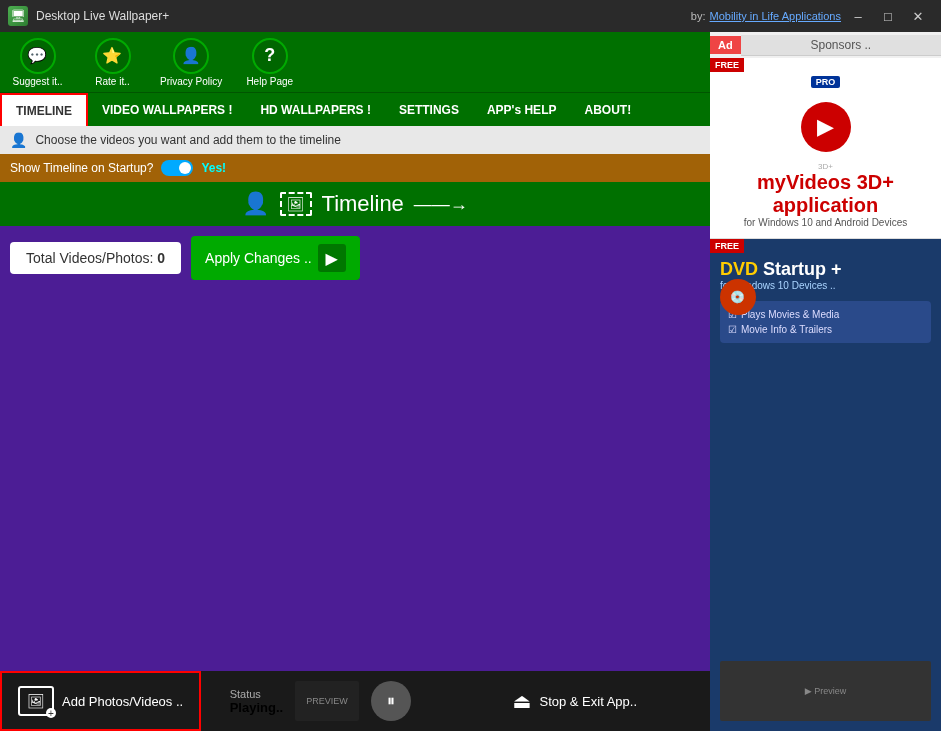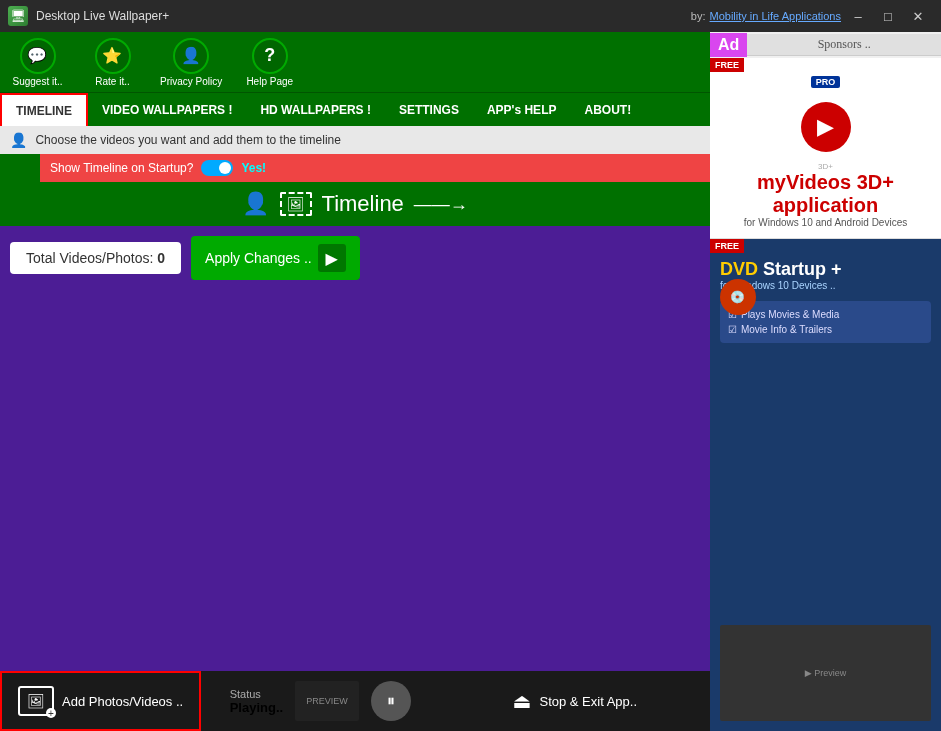--- a/index.html
+++ b/index.html
@@ -65,29 +65,28 @@
       align-items: center;
       gap: 8px;
       font-size: 12px;
       color: #333;
       height: 28px;
     }
     .subtitle-icon { color: #555; font-size: 14px; }
 
     
     .timeline-toggle-row {
-      background: #ef4444;
+      background: #a16207;
       padding: 4px 10px;
       display: flex;
       align-items: center;
       gap: 8px;
       font-size: 12px;
       color: white;
       height: 28px;
-      margin-left: 40px;
     }
     .toggle-switch {
       width: 32px; height: 16px; background: #00aaff; border-radius: 8px;
       display: flex; align-items: center; padding: 2px; cursor: pointer;
       position: relative;
     }
     .toggle-knob {
       width: 12px; height: 12px; background: white; border-radius: 50%;
       margin-left: 16px;
     }
@@ -196,23 +195,23 @@
     .add-plus { position: absolute; bottom: -4px; right: -4px; font-size: 10px; background: white; color: #333; border-radius: 50%; width: 10px; height: 10px; display: flex; align-items: center; justify-content: center; }
 
     
     .right-panel {
       width: 231px;
       background: #f0f0f0;
       display: flex;
       flex-direction: column;
     }
     .ad-bar {
-      background: #d946ef;
+      background: #ef4444;
       color: white;
-      font-size: 16px;
+      font-size: 11px;
       font-weight: bold;
       padding: 3px 8px;
       display: flex;
       justify-content: space-between;
     }
     .sponsors-bar {
       background: #e0e0e0;
       text-align: center;
       font-size: 12px;
       color: #555;
@@ -366,21 +365,21 @@
       </button>
     </div>
 
   </div>
 
   <div class="right-panel">
     <div style="display:flex; align-items:center; height:26px;">
       <div class="ad-bar">
         <span>Ad</span>
       </div>
-      <div class="sponsors-bar" style="flex:1;font-family:Liberation Serif, serif;">
+      <div class="sponsors-bar" style="flex:1;">
         <span>Sponsors ..</span>
       </div>
     </div>
 
     <div style="background:white; padding:10px; display:flex; flex-direction:column; align-items:center; border-bottom:1px solid #ddd; position:relative;">
       <div style="position:absolute; top:0; left:0; background:#cc0000; color:white; font-size:9px; font-weight:bold; padding:2px 5px;">FREE</div>
       <div style="margin-top:8px; display:flex; flex-direction:column; align-items:center;">
         <div style="display:flex; align-items:center; gap:4px; margin-bottom:4px;border-radius:6px;">
           <span style="background:#003399; color:white; font-size:9px; padding:1px 5px; border-radius:2px; font-weight:bold;">PRO</span>
         </div>
@@ -406,20 +405,20 @@
       <div style="margin-top:10px; background:#2a4a8a; border-radius:4px; padding:8px;">
         <div style="font-size:10px; color:#ddf; display:flex; align-items:center; gap:4px; margin-bottom:4px;">
           <span>☑</span>
           <span>Plays Movies &amp; Media</span>
         </div>
         <div style="font-size:10px; color:#ddf; display:flex; align-items:center; gap:4px;">
           <span>☑</span>
           <span>Movie Info &amp; Trailers</span>
         </div>
       </div>
-      <div style="background:#333; height:96px; margin-top:auto; border-radius:2px; display:flex; align-items:center; justify-content:center;">
+      <div style="background:#333; height:60px; margin-top:auto; border-radius:2px; display:flex; align-items:center; justify-content:center;">
         <span style="font-size:9px; color:#888;">▶ Preview</span>
       </div>
     </div>
 
   </div>
 
 </div>
 
 </body></html>

